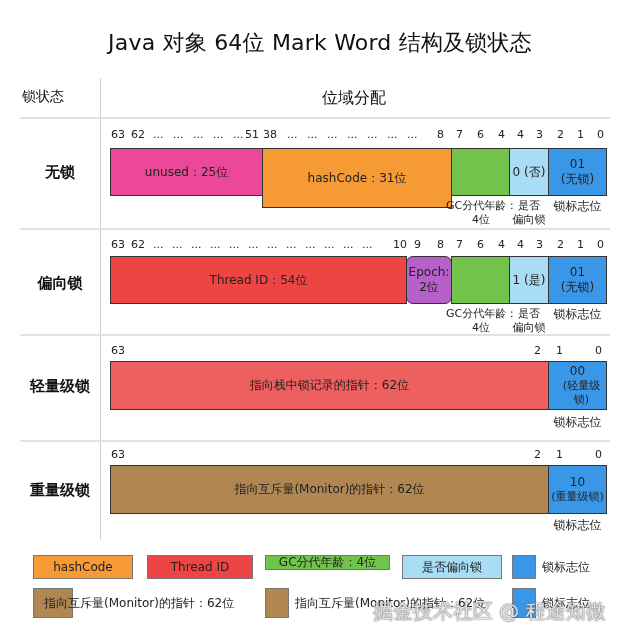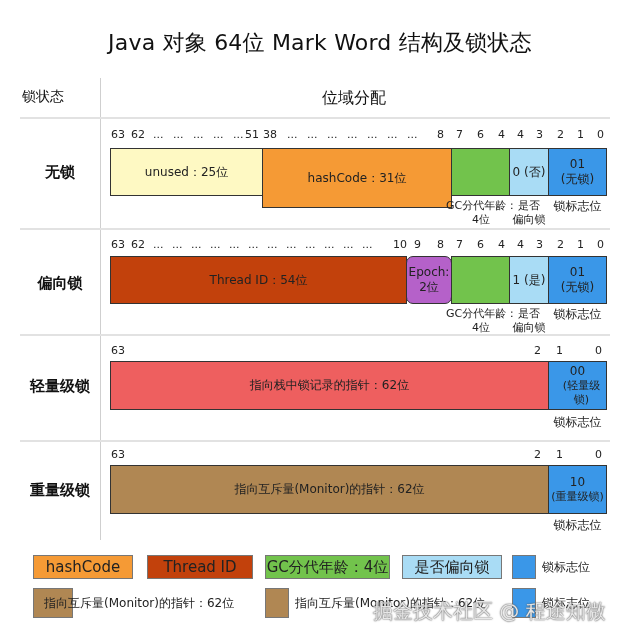--- a/index.html
+++ b/index.html
@@ -8,30 +8,30 @@
   .abs { position: absolute; }
   .title { left: 0; top: 28px; width: 640px; text-align: center; font-size: 22px; font-weight: 500; letter-spacing: 0.2px; }
   .hdr-left { left: 22px; top: 88px; width: 60px; text-align: left; font-size: 14px; }
   .hdr-right { left: 100px; top: 88px; width: 508px; text-align: center; font-size: 16px; }
   .vline { left: 100px; top: 78px; width: 1px; height: 462px; background: #cfcfcf; }
   .hline { left: 20px; width: 590px; height: 2px; background: #e2e2e2; }
   .state { left: 20px; width: 80px; text-align: center; font-size: 15px; font-weight: 700; }
   .ticks { font-size: 11px; color: #222; white-space: nowrap; }
   .box { border: 1.3px solid #333; display: flex; align-items: center; justify-content: center; text-align: center; font-size: 12px; line-height: 1.25; color: #222; }
   .sub { font-size: 11px; text-align: center; line-height: 1.3; color: #222; white-space: nowrap; }
-  .c-gray { background: #fef9c3; }
+  .c-gray { background: #ec4899; }
   .c-orange { background: #f59a35; }
   .c-green { background: #72c34c; }
   .c-lblue { background: #a9dcf5; }
   .c-blue { background: #3a97e8; }
-  .c-yellow { background: #c2410c; }
+  .c-yellow { background: #ef4444; }
   .c-purple { background: #b561c9; border-radius: 7px; }
   .c-red { background: #ee5f5f; }
   .c-brown { background: #b08753; }
-  .leg-box { border: 1.3px solid #777; display: flex; align-items: center; justify-content: center; font-size: 15px; color: #222; }
+  .leg-box { border: 1.3px solid #777; display: flex; align-items: center; justify-content: center; font-size: 12px; color: #222; }
   .leg-label { font-size: 12px; color: #222; white-space: nowrap; }
   .watermark { font-size: 20px; color: rgba(255,255,255,0.85); text-shadow: 0 0 2px #666, 0 0 1px #444; white-space: nowrap; }
 </style>
 </head>
 <body>
 
 <div class="abs title">Java 对象 64位 Mark Word 结构及锁状态</div>
 
 <div class="abs hdr-left">锁状态</div>
 <div class="abs hdr-right">位域分配</div>
@@ -155,21 +155,21 @@
 <div class="abs ticks" style="left:595px; top:448px;">0</div>
 <div class="abs box c-brown" style="left:110px; top:465px; width:439px; height:49px;">指向互斥量(Monitor)的指针：62位</div>
 <div class="abs box c-blue" style="left:548px; top:465px; width:59px; height:49px; flex-direction:column;">
   <span>10</span>
   <span style="font-size:11px;">(重量级锁)</span>
 </div>
 <div class="abs sub" style="left:548px; top:518px; width:59px; font-size:12px;">锁标志位</div>
 
 <div class="abs leg-box c-orange" style="left:33px; top:555px; width:100px; height:24px;">hashCode</div>
 <div class="abs leg-box c-yellow" style="left:147px; top:555px; width:106px; height:24px;">Thread ID</div>
-<div class="abs leg-box c-green" style="left:265px; top:555px; width:125px; height:24px;">GC分代年龄：4位</div>
+<div class="abs leg-box c-green" style="left:265px; top:555px; width:125px; height:15px;">GC分代年龄：4位</div>
 <div class="abs leg-box c-lblue" style="left:402px; top:555px; width:100px; height:24px;">是否偏向锁</div>
 <div class="abs leg-box c-blue" style="left:512px; top:555px; width:24px; height:24px;"></div>
 <div class="abs leg-label" style="left:542px; top:559px;">锁标志位</div>
 
 <div class="abs leg-box c-brown" style="left:33px; top:588px; width:40px; height:30px;"></div>
 <div class="abs leg-label" style="left:44px; top:595px;">指向互斥量(Monitor)的指针：62位</div>
 <div class="abs leg-box c-brown" style="left:265px; top:588px; width:24px; height:30px;"></div>
 <div class="abs leg-label" style="left:295px; top:595px;">指向互斥量(Monitor)的指针：62位</div>
 <div class="abs leg-box c-blue" style="left:512px; top:588px; width:24px; height:30px;"></div>
 <div class="abs leg-label" style="left:542px; top:595px;">锁标志位</div>

